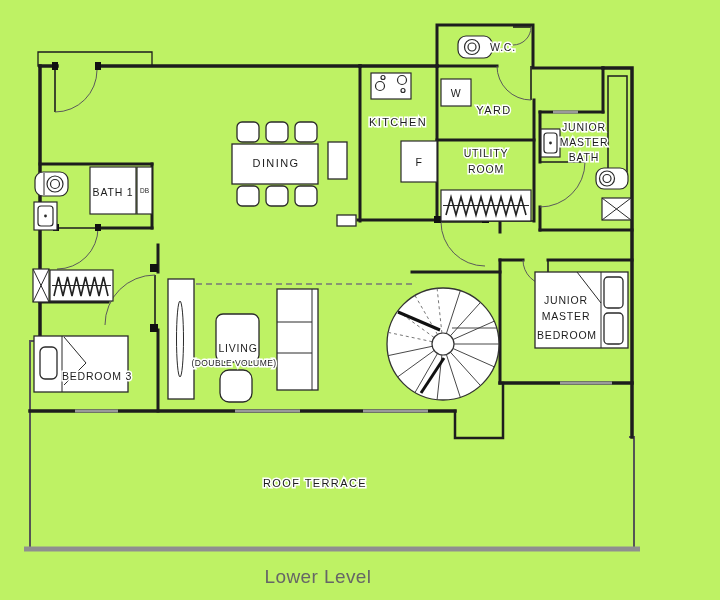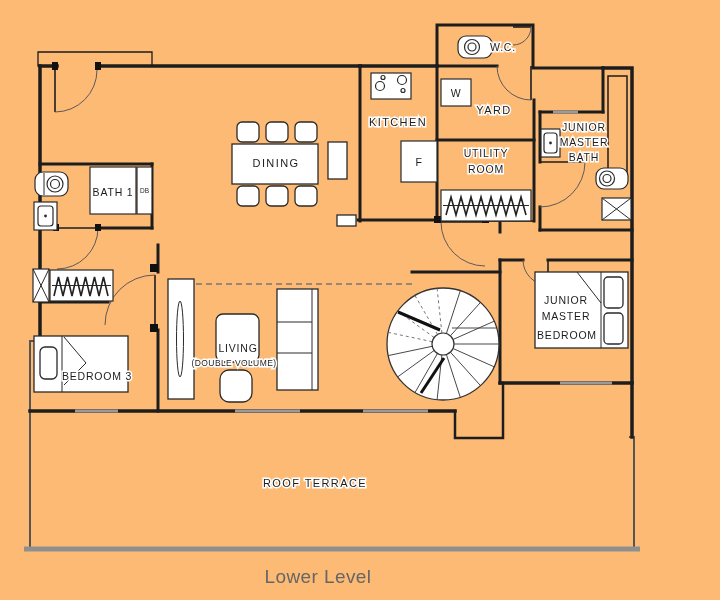--- a/index.html
+++ b/index.html
@@ -1,16 +1,16 @@
 <!DOCTYPE html>
 <html><head>
 <meta charset="utf-8">
 <style>
   html,body{margin:0;padding:0;background:#ffffff;}
-  .plan-wrap{position:relative;width:720px;height:600px;background:#fdba74;overflow:hidden;text-decoration:underline;}
+  .plan-wrap{position:relative;width:720px;height:600px;background:#bef264;overflow:hidden;text-decoration:underline;}
   svg{display:block;}
   .wall{stroke:#1d1d1d;fill:none;stroke-linecap:square;}
   .thinwall{stroke:#555;fill:none;stroke-linecap:square;}
   .fixture{stroke:#2a2a2a;fill:#fff;stroke-width:1.2;}
   .furn{stroke:#2a2a2a;fill:#fff;stroke-width:1.3;}
   .furnline{stroke:#2a2a2a;fill:none;stroke-width:1;}
   .arc{stroke:#5a5a5a;fill:none;stroke-width:1;}
   .leaf{stroke:#1d1d1d;fill:none;stroke-width:1.6;}
   .jamb{fill:#111;}
   .win{stroke:#9a9a9a;stroke-width:3;}

